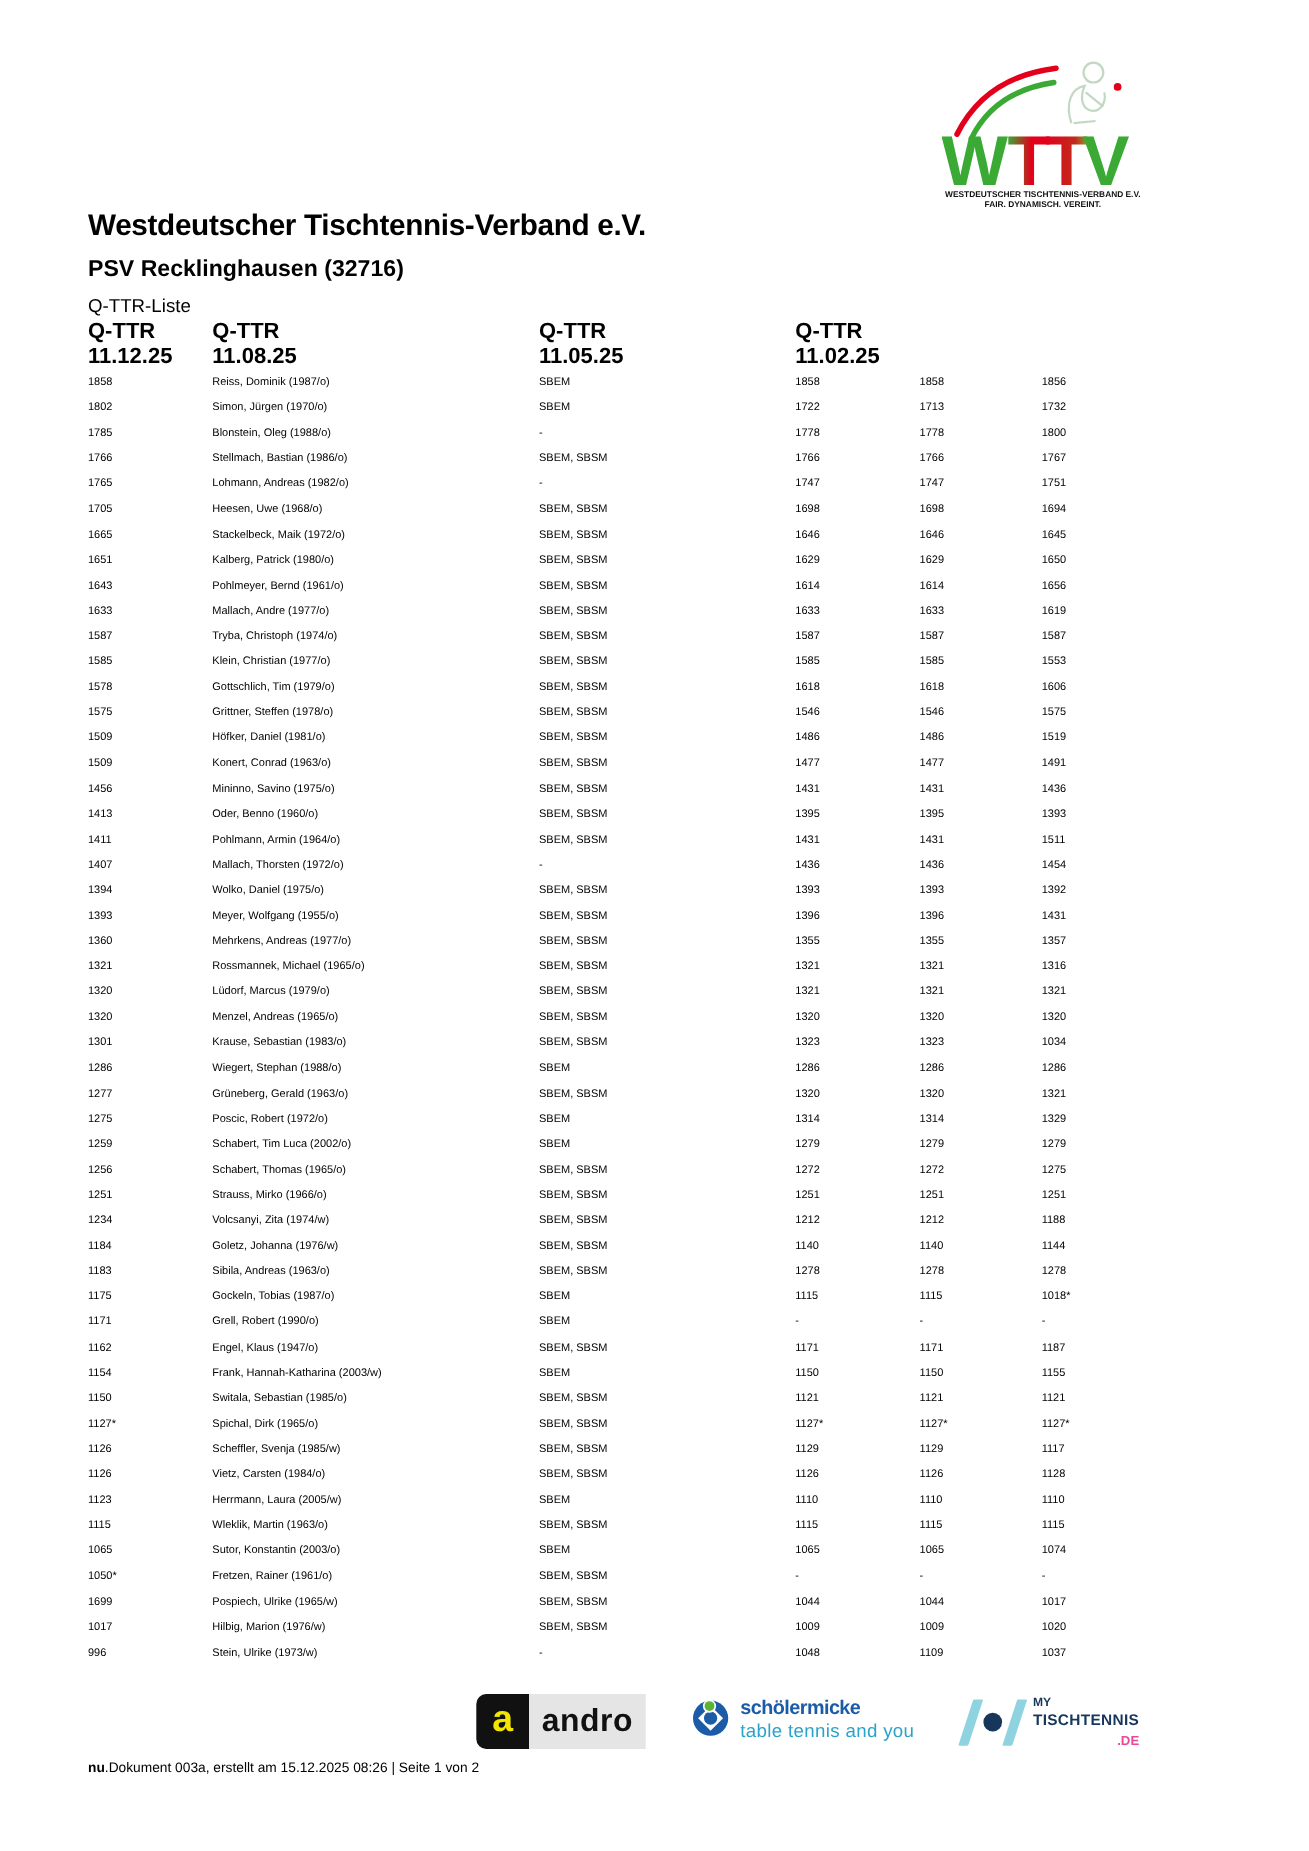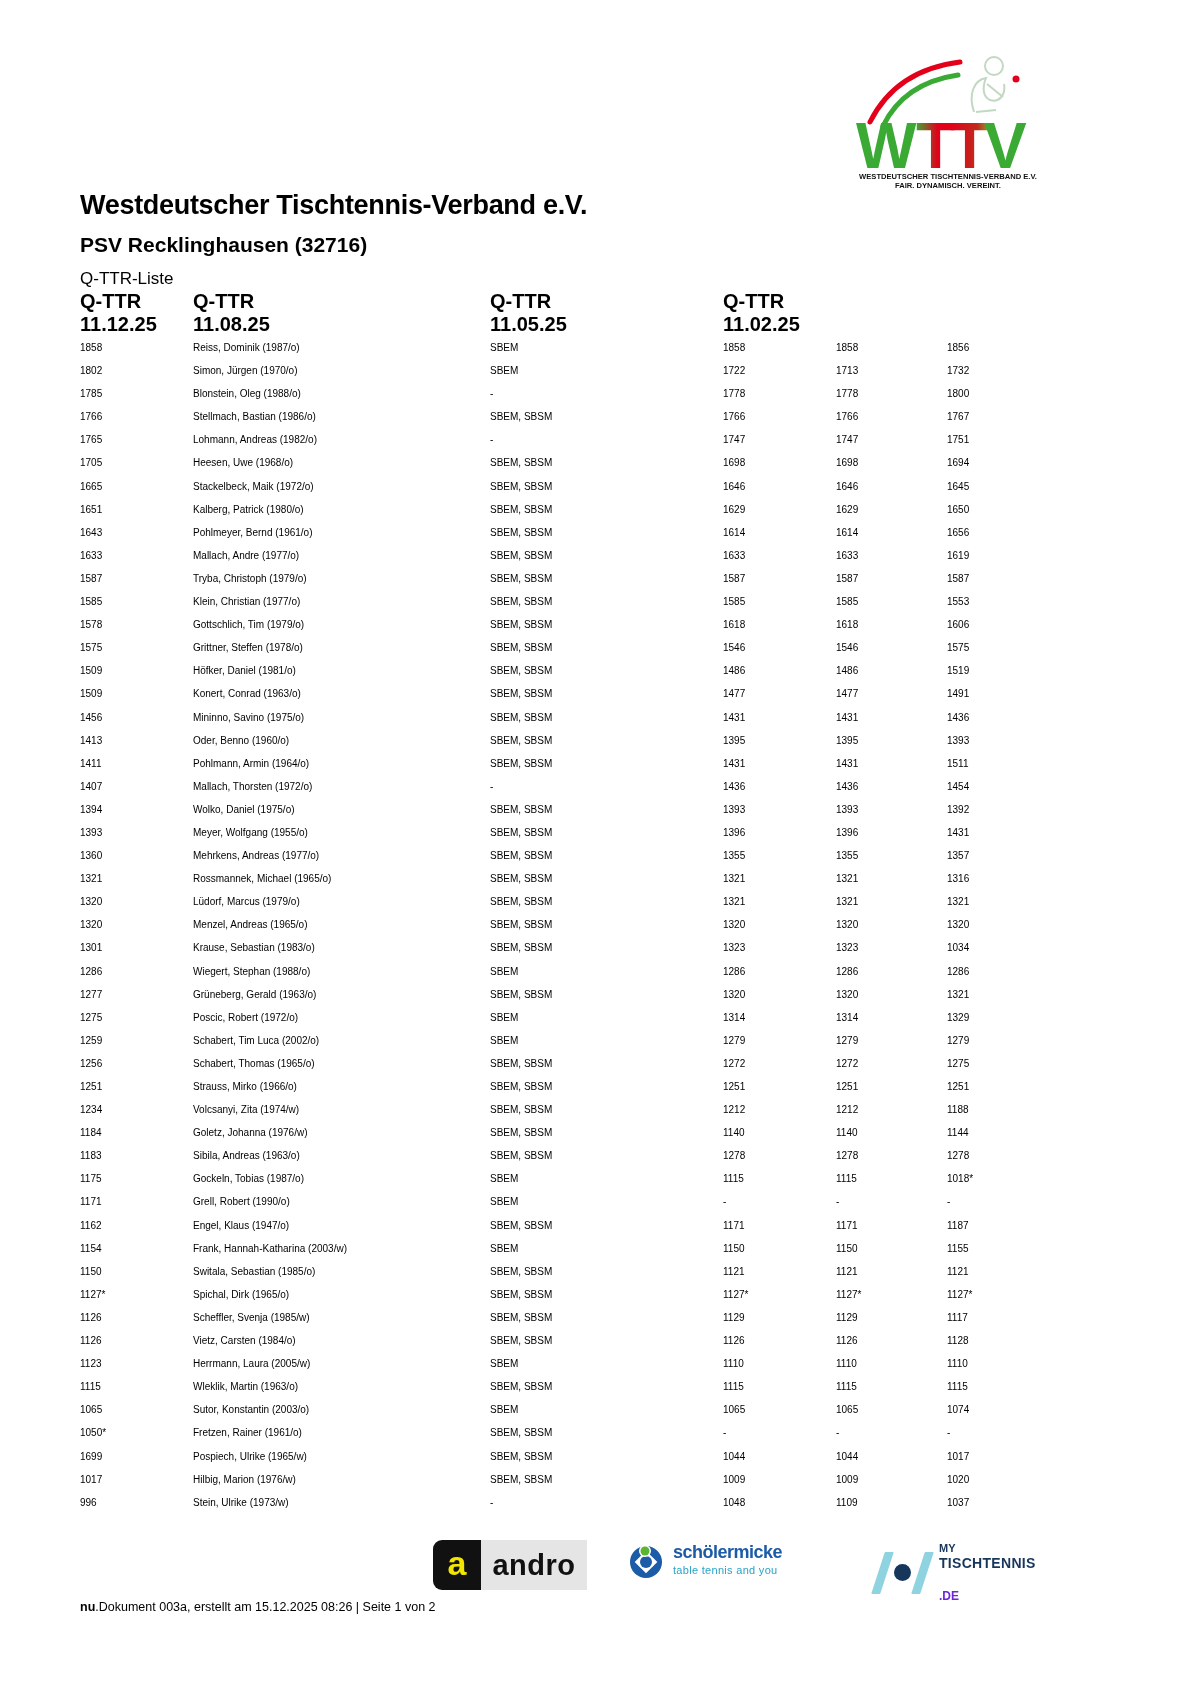--- a/index.html
+++ b/index.html
@@ -25,28 +25,28 @@
   
   #andro-logo{left:433px;top:1540px;height:50px;display:flex;}
   #andro-left{width:48px;height:50px;background:#111;border-radius:9px 0 0 9px;
     display:flex;align-items:center;justify-content:center;}
   #andro-a{color:#f2e600;font-size:34px;font-weight:bold;line-height:1;transform:translateY(-2px);}
   #andro-right{width:106px;height:50px;background:#e5e5e5;display:flex;align-items:center;justify-content:center;}
   #andro-word{color:#111;font-size:29px;font-weight:bold;letter-spacing:0.5px;}
   #sm-logo{left:628px;top:1543px;display:flex;align-items:flex-start;}
   #sm-text{margin-left:9px;}
   #sm-brand{font-size:18px;font-weight:bold;color:#1c5ba7;line-height:1.1;letter-spacing:-0.5px;}
-  #sm-tagline{font-size:11px;color:#2ba3c8;margin-top:1px;letter-spacing:0.3px;}
+  #sm-tagline{font-size:17px;color:#2ba3c8;margin-top:1px;letter-spacing:0.3px;}
   #mytt-logo{left:878px;top:1543px;display:flex;align-items:center;}
   .mytt-slash{width:9px;height:42px;background:#8ed3df;transform:skewX(-18deg);border-radius:1px;}
   #mytt-dot{width:17px;height:17px;border-radius:50%;background:#17365c;margin:0 7px;}
   #mytt-text{margin-left:12px;line-height:1;}
   #mytt-line1{font-size:11px;font-weight:bold;color:#17365c;}
   #mytt-line2{font-size:14px;font-weight:bold;color:#17365c;letter-spacing:0.3px;margin-top:2px;}
-  #mytt-line3{font-size:12px;font-weight:bold;color:#6d28d9;margin-top:20px;}
+  #mytt-line3{font-size:12px;font-weight:bold;color:#ec4899;margin-top:6px;text-align:right;}
   
   #footer{left:80px;top:1600px;font-size:12.5px;}
   #footer b{font-weight:bold;}
 </style>
 </head>
 <body>
 
 <div class="abs" id="wttv-logo">
   <svg width="190" height="140" viewBox="0 0 190 140">
     <defs>
@@ -183,21 +183,21 @@
     <div class="trow tbl-grid">
     <div>1633</div>
     <div>Mallach, Andre (1977/o)</div>
     <div>SBEM, SBSM</div>
     <div>1633</div>
     <div>1633</div>
     <div>1619</div>
   </div>
     <div class="trow tbl-grid">
     <div>1587</div>
-    <div>Tryba, Christoph (1979/o)</div>
+    <div>Tryba, Christoph (1974/o)</div>
     <div>SBEM, SBSM</div>
     <div>1587</div>
     <div>1587</div>
     <div>1587</div>
   </div>
     <div class="trow tbl-grid">
     <div>1585</div>
     <div>Klein, Christian (1977/o)</div>
     <div>SBEM, SBSM</div>
     <div>1585</div>

